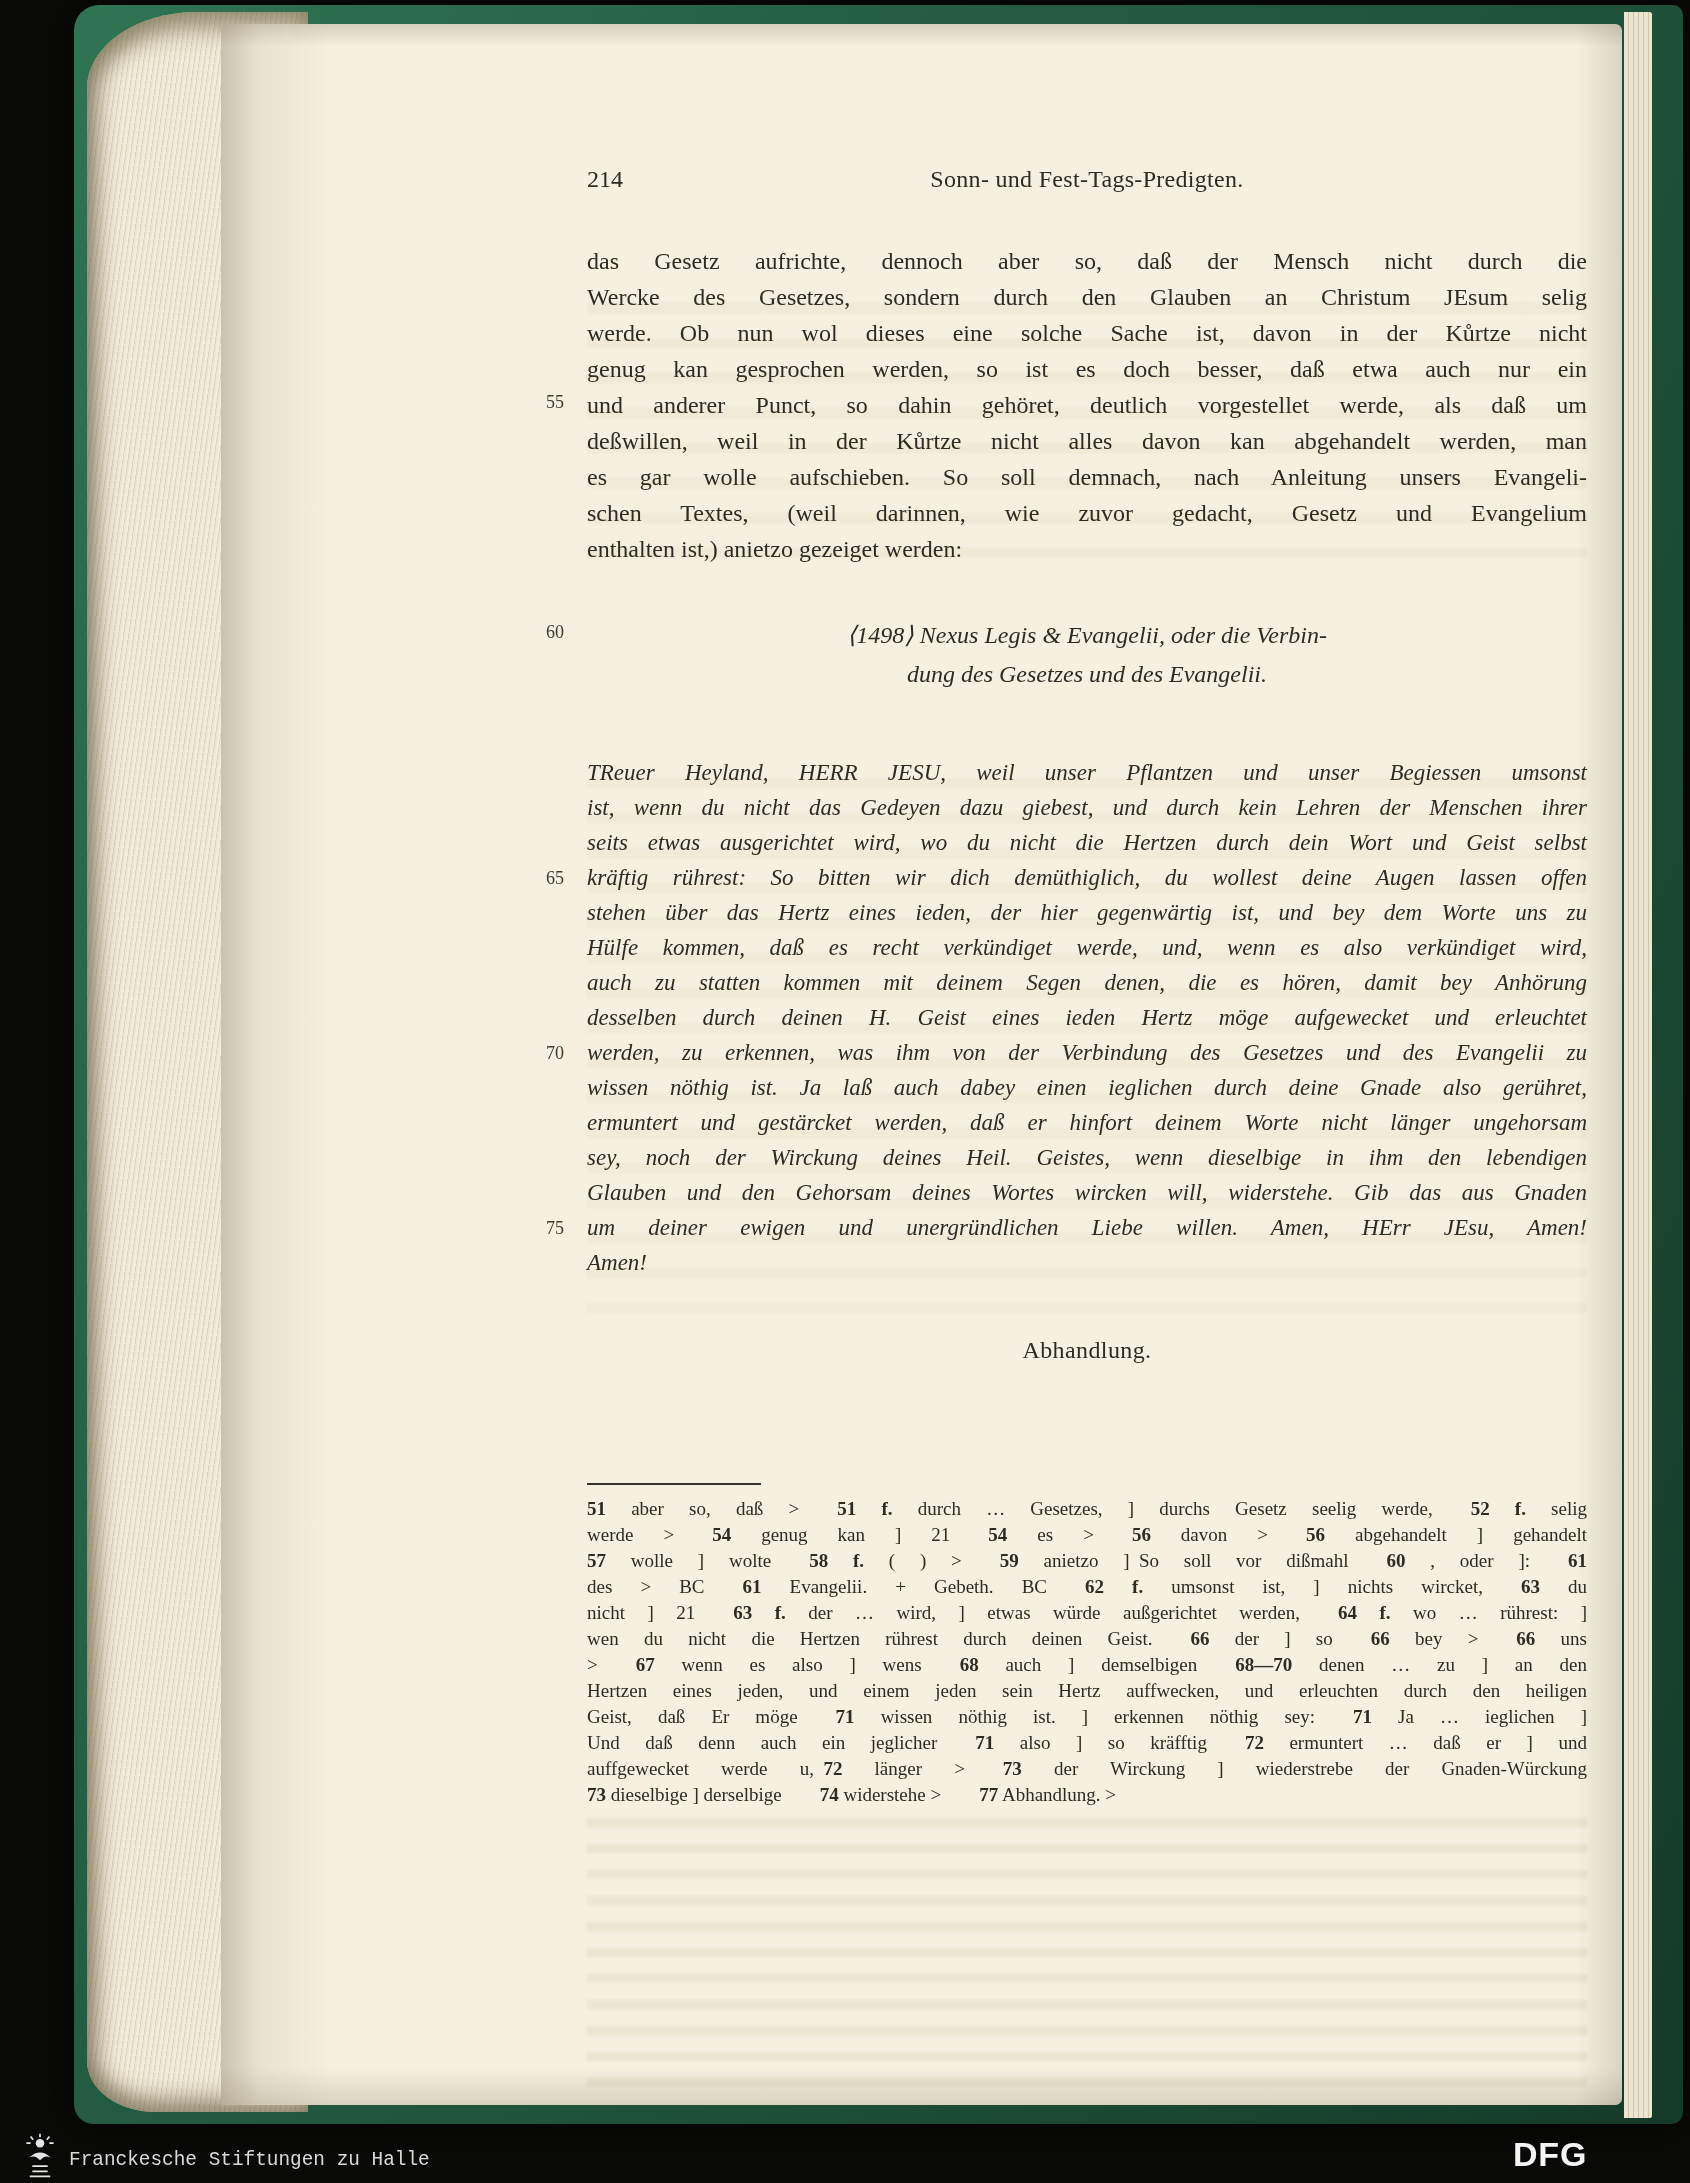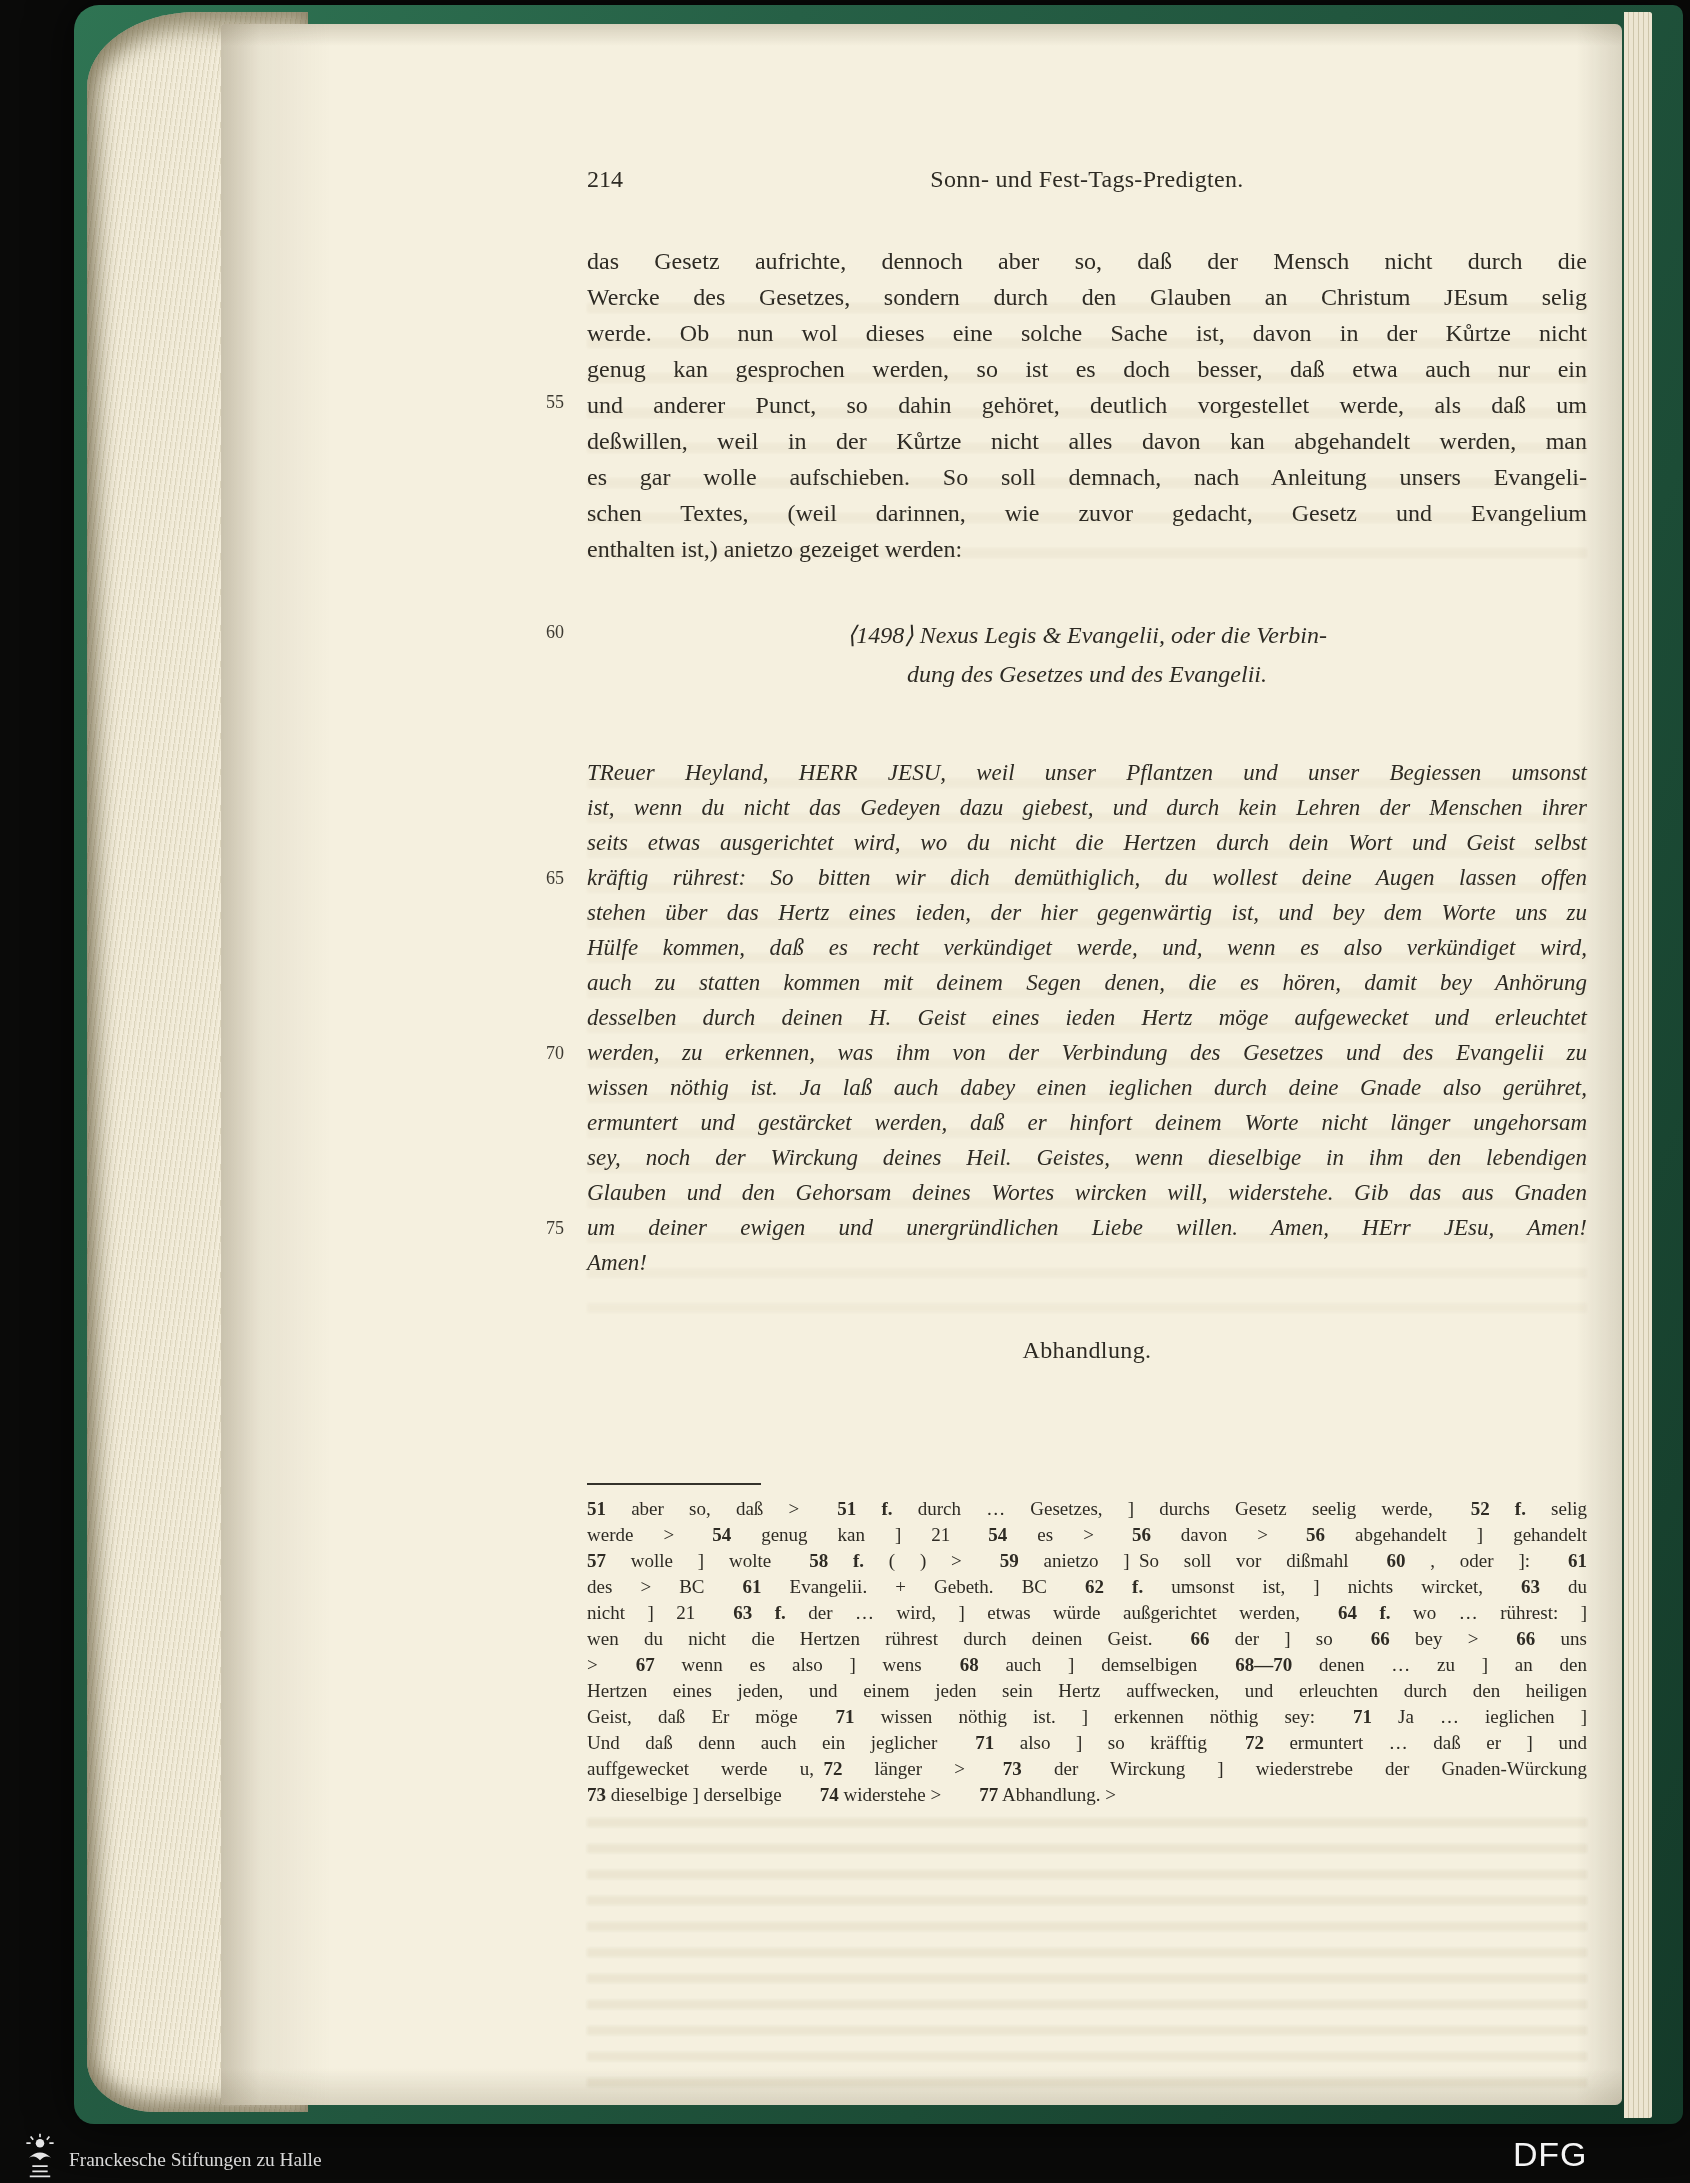--- a/index.html
+++ b/index.html
@@ -73,23 +73,23 @@
   .appblock { position: absolute; left: 366px; top: 1472px; width: 1000px; }
   .appline { line-height: 26px; font-size: 19px;
              text-align: justify; text-align-last: justify; }
   .appline.last { text-align-last: left; }
   .appline b { font-weight: bold; }
   .margins { position: absolute; left: 304px; top: 0; width: 39px; height: 100%; }
   .mnum { position: absolute; right: 0; font-size: 18px; color: #3d3a32; }
   
   .footer-logo { position: absolute; left: 22px; top: 2133px; width: 36px; height: 46px; }
   .lib-text { position: absolute; left: 69px; top: 2149px; font-size: 19.4px;
-              color: #d9d9d9; font-family: Liberation Serif, serif; }
+              color: #d9d9d9; font-family: Liberation Mono, monospace; }
   .dfg { position: absolute; left: 1513px; top: 2135px;
-         font-family: "Liberation Sans", sans-serif; font-weight: normal;
+         font-family: "Liberation Sans", sans-serif; font-weight: bold;
          font-size: 34px; letter-spacing: 0.8px; color: #f4f4f4; }
 </style>
 </head>
 <body>
 
 <div class="cover"></div>
 <div class="edge-right"></div>
 <div class="stack"></div>
 
 <div class="page">

